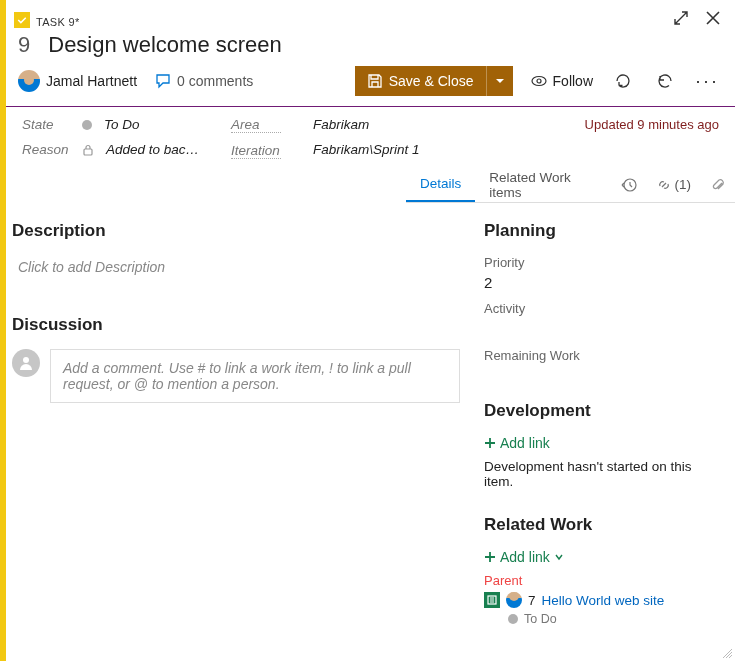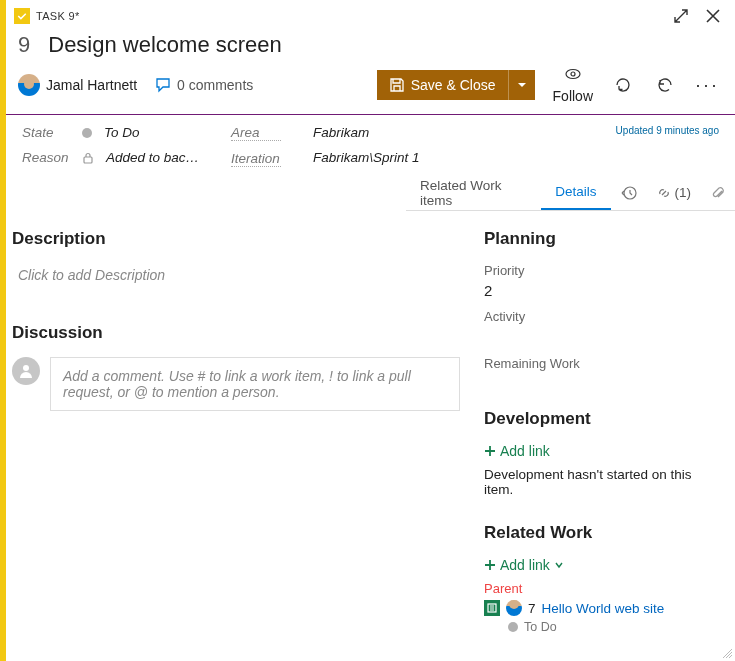--- a/index.html
+++ b/index.html
@@ -1,47 +1,47 @@
 <!DOCTYPE html>
 <html><head>
 <meta charset="utf-8">
 <style>
   * { box-sizing: border-box; }
   html, body { margin:0; padding:0; font-family: "Segoe UI", Arial, sans-serif; font-size:14px; color:#222; background:#fff; }
   .window { width:735px; height:661px; border-left:6px solid #f2c811; position:relative; overflow:hidden; }
-  .titlebar { display:flex; align-items:center; padding:4px 12px 0 8px; height:28px; }
+  .titlebar { display:flex; align-items:flex-end; padding:4px 12px 0 8px; height:28px; }
   .task-badge { width:16px; height:16px; background:#f2c811; display:flex; align-items:center; justify-content:center; margin-right:6px; }
   .task-badge svg { width:12px; height:12px; }
   .task-label { font-size:11px; letter-spacing:0.3px; color:#333; }
   .titlebar-right { margin-left:auto; display:flex; gap:12px; }
   .icon-btn { width:20px; height:20px; display:flex; align-items:center; justify-content:center; cursor:pointer; color:#333; }
   .hrow { display:flex; align-items:center; padding:4px 16px 0 12px; }
   .wi-id { font-size:22px; color:#555; margin-right:18px; }
   .wi-title { font-size:22px; font-weight:400; flex:1; }
   .toolbar { display:flex; align-items:center; padding:8px 16px 10px 12px; gap:18px; border-bottom:1px solid #701a75; }
   .assignee { display:flex; align-items:center; gap:6px; }
   .avatar { width:22px; height:22px; border-radius:50%; background:linear-gradient(#d6b089 40%,#0078d4 40%); display:flex; align-items:flex-end; justify-content:center; overflow:hidden; }
   .avatar::after{content:""; width:10px; height:10px; border-radius:50%; background:#d6b089; position:relative; top:-7px;}
   .comments { display:flex; align-items:center; gap:6px; color:#555; }
   .addtag { color:#888; background:#f4f4f4; padding:3px 10px; border-radius:2px; cursor:pointer; font-size:13px;}
   .spacer { flex:1; }
   .save-btn { display:flex; align-items:stretch; background:#a16207; color:#fff; height:30px; cursor:pointer; }
   .save-main { display:flex; align-items:center; gap:6px; padding:0 12px; }
   .save-drop { display:flex; align-items:center; padding:0 8px; border-left:1px solid rgba(255,255,255,0.3); }
-  .follow { display:flex; align-items:center; gap:6px; cursor:pointer;flex-direction:column; }
+  .follow { display:flex; align-items:center; gap:6px; cursor:pointer; }
   .circ-btn { width:24px; height:24px; display:flex; align-items:center; justify-content:center; cursor:pointer; }
   .dots { font-size:18px; letter-spacing:2px; cursor:pointer; }
   .meta { display:flex; padding:10px 16px 8px 16px; gap:32px; font-size:13.5px; }
   .meta-col { display:flex; flex-direction:column; gap:10px;font-style:italic; }
   .meta-row { display:flex; align-items:center; gap:12px; }
   .meta-label { color:#777; width:48px; }
   .meta-label2 { color:#777; border-bottom:1px dotted #aaa; width:50px;}
   .state-dot { width:10px; height:10px; border-radius:50%; background:#b0b0b0; }
   .lock { color:#999; }
-  .updated { margin-left:auto; color:#0369a1; font-size:10px; align-self:flex-start; }
+  .updated { margin-left:auto; color:#7f1d1d; font-size:13px; align-self:flex-start; }
   .tabs { display:flex; border-bottom:1px solid #ddd; margin-left:400px; height:36px; align-items:stretch; }
   .tab { padding:8px 14px; font-size:13.5px; color:#555; cursor:pointer; display:flex; align-items:center; gap:4px; }
   .tab.active { color:#0078d4; border-bottom:2px solid #0078d4; }
   .tab.small{ padding:8px 10px;}
   .body { display:flex; padding:16px 16px 0 6px; gap:24px; }
   .left { flex:1; min-width:0; }
   .right { width:235px; }
   .sec-h { font-size:17px; font-weight:600; margin:2px 0 14px 0; }
   .desc-ph { color:#888; font-style:italic; padding:4px 6px; }
   .disc { margin-top:36px; }
@@ -167,22 +167,22 @@
           <span>Fabrikam</span>
         </div>
       <div class="meta-row">
           <span>Fabrikam\Sprint 1</span>
         </div>
     </div>
     <span class="updated">Updated 9 minutes ago</span>
   </div>
 
   <div class="tabs">
+    <div class="tab active">Details</div>
     <div class="tab">Related Work items</div>
-    <div class="tab active">Details</div>
     <div class="tab small">
       <svg width="16" height="16" viewBox="0 0 16 16">
           <circle cx="9" cy="8" r="6" fill="none" stroke="#777" stroke-width="1.2"></circle>
           <path d="M9 5 V8 L11 10 M1 8 L3 6 M1 8 L3 10" fill="none" stroke="#777" stroke-width="1.2"></path>
         </svg>
     </div>
     <div class="tab small">
       <svg width="14" height="14" viewBox="0 0 14 14">
           <path d="M5 9 L9 5 M3 8 A3 3 0 0 1 7 4 M11 6 A3 3 0 0 1 7 10" fill="none" stroke="#777" stroke-width="1.3"></path>
         </svg>

